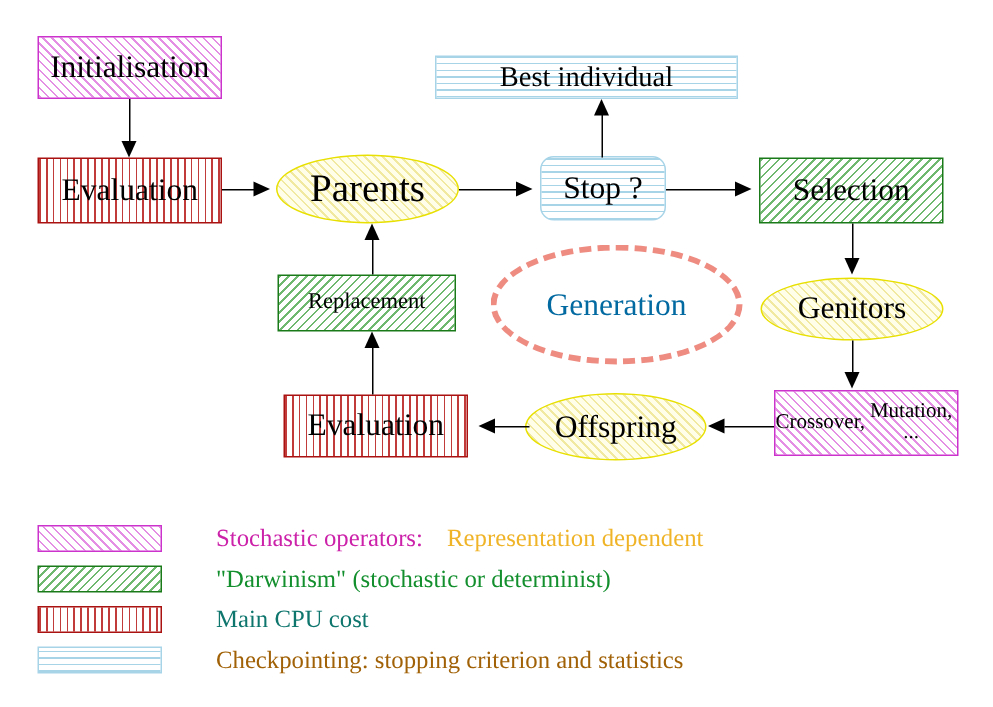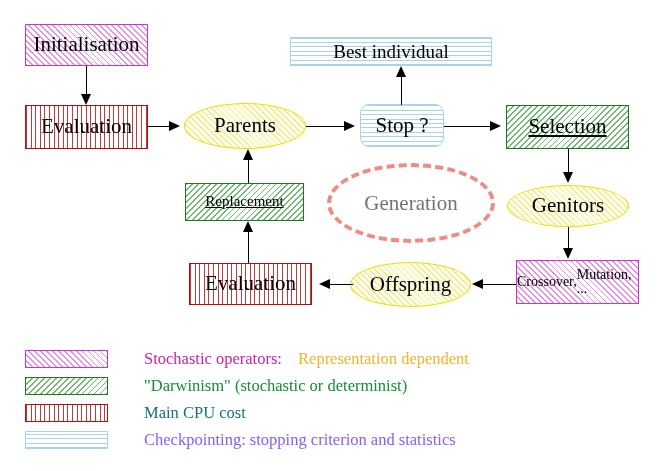--- a/index.html
+++ b/index.html
@@ -2,39 +2,38 @@
 <html><head>
 <meta charset="utf-8">
 <title>Evolutionary Algorithm Flowchart</title>
 <style>
   html,body{margin:0;padding:0;background:#ffffff;}
   #page{position:relative;width:662px;height:471px;background:#fff;overflow:hidden;
         font-family:"Liberation Serif","DejaVu Serif",serif;}
 
   
   .node{position:absolute;box-sizing:border-box;display:flex;align-items:center;
-        justify-content:center;color:#000;line-height:1.02;}
+        justify-content:center;text-align:center;color:#000;line-height:1.02;}
 
   .box{border-style:solid;border-width:1px;}
 
   
   
   .fill-magenta{
     border-color:#CC33CC;
     background-color:#ffffff;
     background-image:repeating-linear-gradient(45deg,
         #E48FE4 0px,#E48FE4 1.2px,rgba(255,255,255,0) 1.2px,rgba(255,255,255,0) 4.2px);
   }
   
   .fill-green{
     border-color:#1A7A1A;
     background-color:#ffffff;
     background-image:repeating-linear-gradient(135deg,
         #6FB86F 0px,#6FB86F 1.2px,rgba(255,255,255,0) 1.2px,rgba(255,255,255,0) 4.2px);
-    text-decoration:underline;
   }
   
   .fill-red{
     border-color:#AA1111;
     background-color:#ffffff;
     background-image:repeating-linear-gradient(90deg,
         #C23B3B 0px,#C23B3B 1.1px,rgba(255,255,255,0) 1.1px,rgba(255,255,255,0) 4.6px);
   }
   
   .fill-blue{
@@ -62,47 +61,47 @@
   .arrow-down {border-width:11px 5px 0 5px;  border-color:#000 transparent transparent transparent;}
   .arrow-up   {border-width:0 5px 11px 5px;  border-color:transparent transparent #000 transparent;}
   .arrow-right{border-width:5px 0 5px 11px;  border-color:transparent transparent transparent #000;}
   .arrow-left {border-width:5px 11px 5px 0;  border-color:transparent #000 transparent transparent;}
 
   
   #generation-group{position:absolute;}
   .dashed-ellipse{position:absolute;inset:0;border:4px dashed #EE8C82;border-radius:50%;
                   box-sizing:border-box;}
   .gen-label{position:absolute;inset:0;display:flex;align-items:center;justify-content:center;
-             color:#737373;font-size:21px;}
+             color:#0369a1;font-size:21px;}
 
   
   #legend{position:absolute;left:0;top:340px;width:662px;height:131px;}
   .legend-row{position:absolute;left:25px;display:flex;align-items:center;}
   .swatch{width:83px;height:18px;box-sizing:border-box;flex:0 0 auto;}
   .legend-text{margin-left:36px;white-space:nowrap;font-size:16.5px;}
   .t-magenta{color:#CC22AA;}
   .t-orange {color:#F0B429;}
   .t-green  {color:#138F2E;}
   .t-red    {color:#0f766e;}
-  .t-blue   {color:#8b5cf6;}
+  .t-blue   {color:#a16207;}
 </style>
 </head>
 <body>
 
 <div id="page">
 
   <div class="node box fill-magenta" id="n-init" style="left:25px;top:24px;width:123px;height:42px;font-size:21px;">
     <span>Initialisation</span>
   </div>
 
   <div class="node box fill-red" id="n-eval-top" style="left:25px;top:105px;width:123px;height:44px;font-size:21px;">
     <span>Evaluation</span>
   </div>
 
-  <div class="node ellipse fill-yellow" id="n-parents" style="left:184px;top:103px;width:122px;height:46px;font-size:21px;">
+  <div class="node ellipse fill-yellow" id="n-parents" style="left:184px;top:103px;width:122px;height:46px;font-size:26px;">
     <span>Parents</span>
   </div>
 
   <div class="node box fill-blue" id="n-best" style="left:290px;top:37px;width:202px;height:29px;font-size:19px;">
     <span>Best individual</span>
   </div>
 
   <div class="node box fill-blue rounded" id="n-stop" style="left:360px;top:104px;width:84px;height:43px;font-size:21px;">
     <span>Stop ?</span>
   </div>

